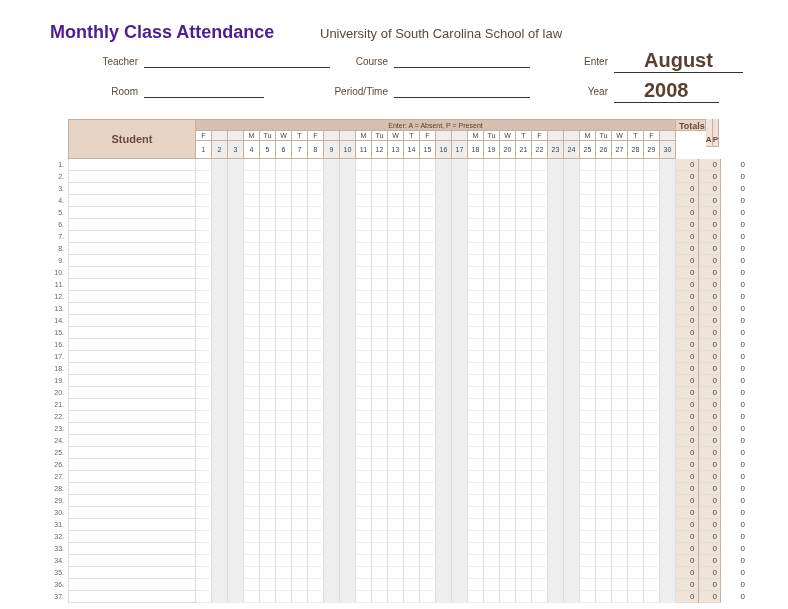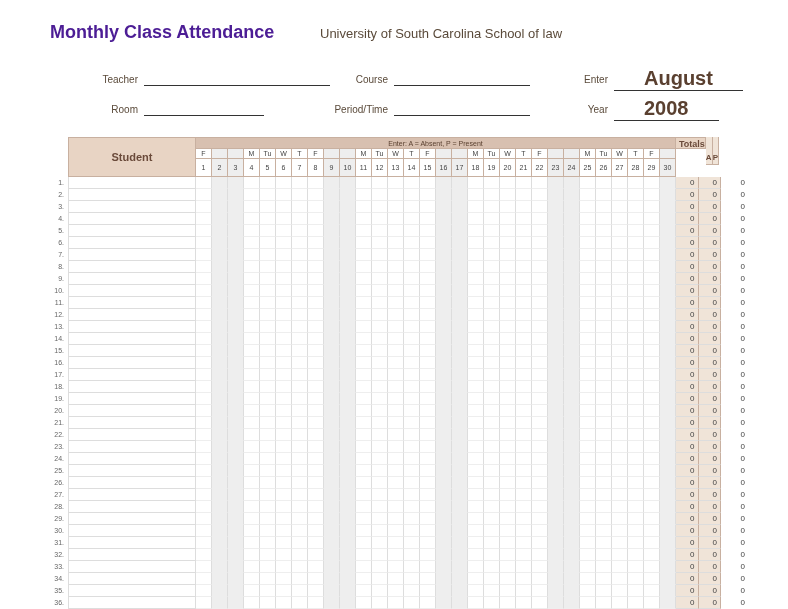--- a/index.html
+++ b/index.html
@@ -25,21 +25,21 @@
     font-weight: bold;
     color: #4c1d95;
     flex: 0 0 230px;
   }
   .subtitle {
     font-size: 13px;
     color: #5a4a3a;
   }
   .meta-row {
     display: flex;
-    margin-top: 24px;
+    margin-top: 6px;
     font-size: 10px;
     color: #5a4a3a;
   }
   .meta-left, .meta-mid, .meta-right { display: flex; align-items: center; }
   .meta-left { flex: 0 0 280px; padding-left: 30px; }
   .meta-mid { flex: 0 0 200px; justify-content: space-between; }
   .meta-right { flex: 0 0 200px; margin-left: 20px; }
   .lbl { width: 58px; text-align: right; margin-right: 6px; }
   .uline {
     flex: 1;

